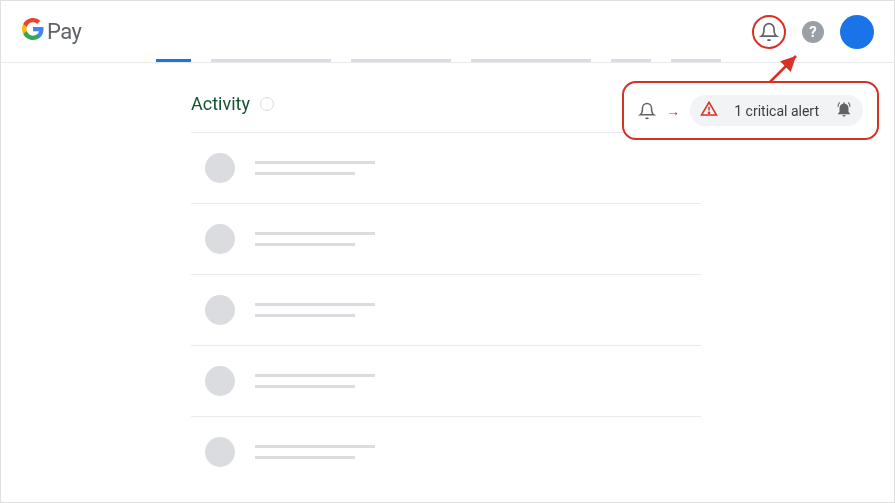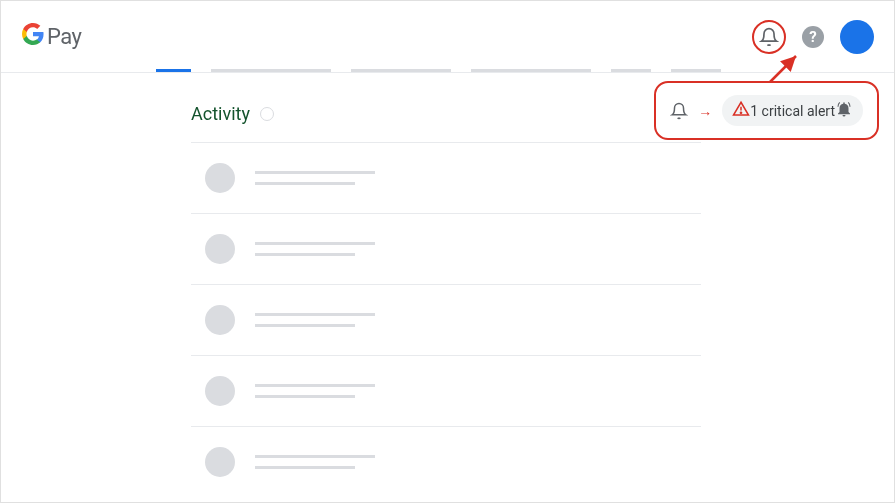--- a/index.html
+++ b/index.html
@@ -6,21 +6,21 @@
     body {
       font-family: 'Google Sans', Roboto, Arial, sans-serif;
       background: #fff;
       width: 895px;
       height: 503px;
       position: relative;
       overflow: hidden;
       border: 1px solid #e0e0e0;
     }
     .header {
-      height: 72px;
+      height: 62px;
       display: flex;
       align-items: center;
       padding: 0 20px;
       border-bottom: 1px solid #e8eaed;
       position: relative;
     }
     .logo {
       display: flex;
       align-items: center;
       gap: 2px;
@@ -147,21 +147,21 @@
       width: 18px; height: 18px;
       color: #5f6368;
     }
     .mini-arrow { color: #d93025; font-size: 14px; }
     .chip {
       background: #f1f3f4;
       border-radius: 18px;
       padding: 5px 10px;
       display: flex;
       align-items: center;
-      gap: 0;
+      gap: 16px;
       font-size: 14px;
       color: #3c4043;
     }
     .connector {
       position: absolute;
       right: 88px;
       top: 50px;
       width: 50px;
       height: 40px;
       pointer-events: none;

